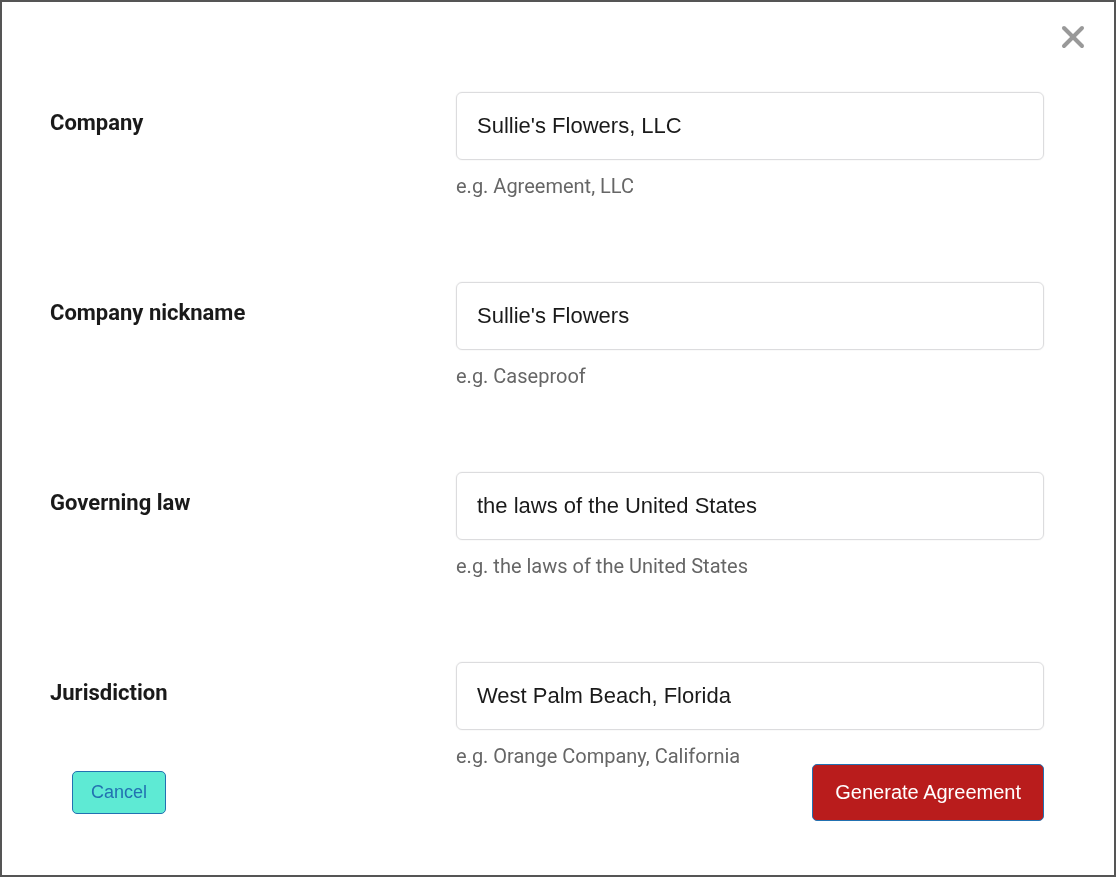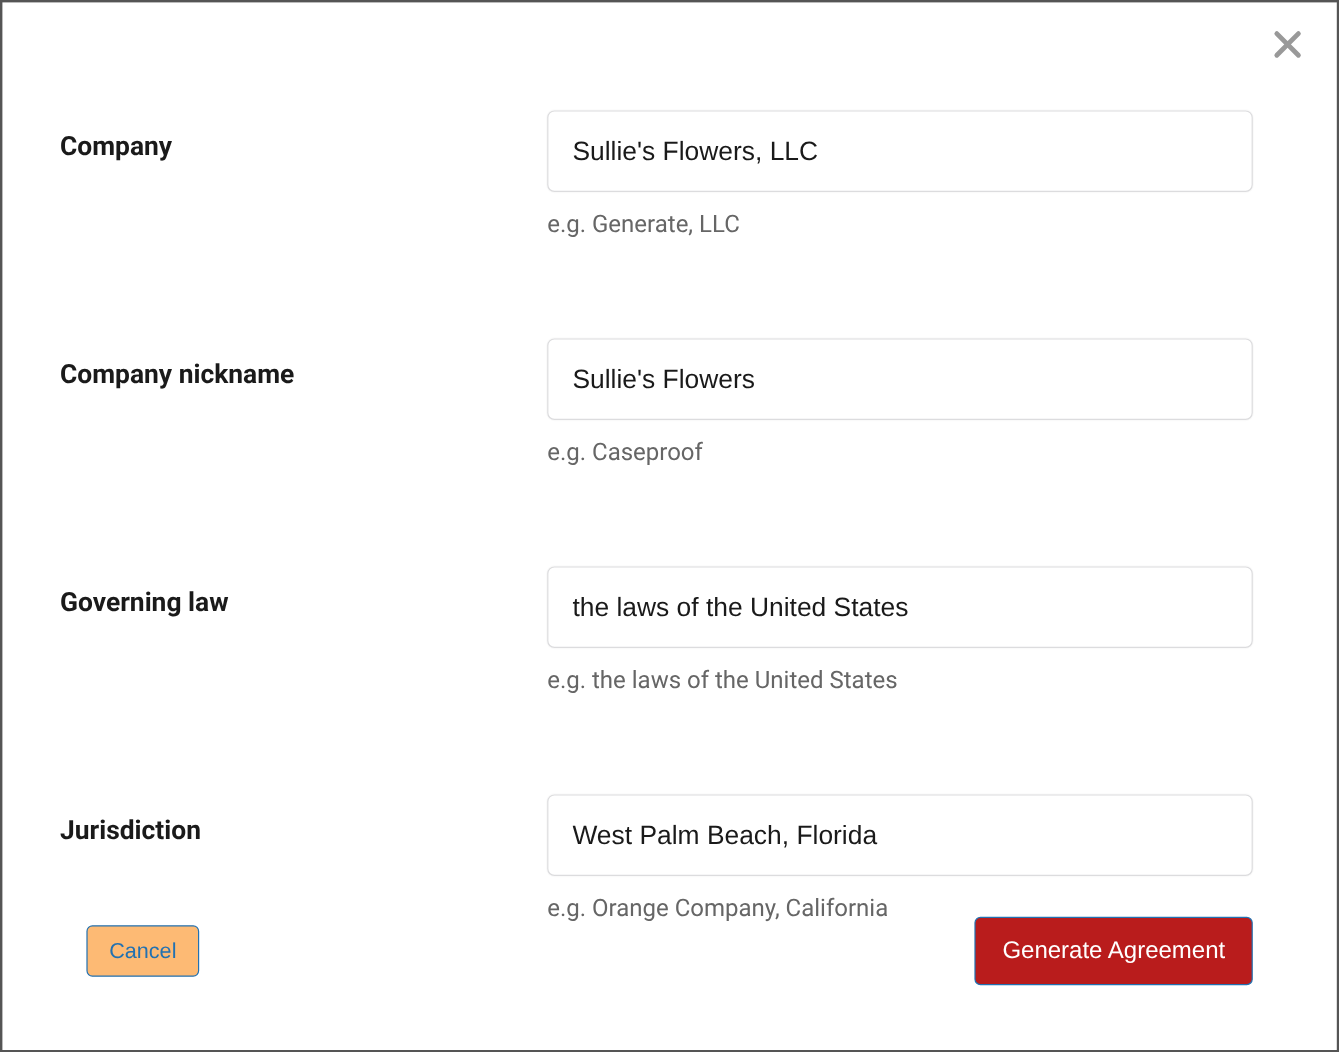--- a/index.html
+++ b/index.html
@@ -71,21 +71,21 @@
       left: 70px;
       right: 70px;
       bottom: 54px;
       display: flex;
       justify-content: space-between;
       align-items: center;
     }
     .btn-cancel {
       border: 1.5px solid #2271b1;
       color: #2271b1;
-      background: #fdba74;
+      background: #5eead4;
       border-radius: 5px;
       padding: 10px 18px;
       font-size: 18px;
       cursor: pointer;
     }
     .btn-primary {
       border: 1.5px solid #2271b1;
       background: #b91c1c;
       color: #fff;
       border-radius: 5px;
@@ -105,21 +105,21 @@
       <line x1="22" y1="4" x2="4" y2="22" stroke="#999" stroke-width="4" stroke-linecap="round"></line>
     </svg>
   </div>
 
   <div class="form-rows">
 
     <div class="form-row">
       <div class="form-label">Company</div>
       <div class="field-wrap">
         <input type="text" class="field-input" value="Sullie's Flowers, LLC" style="">
-        <div class="field-hint">e.g. Generate, LLC</div>
+        <div class="field-hint">e.g. Agreement, LLC</div>
       </div>
     </div>
 
     <div class="form-row">
       <div class="form-label">Company nickname</div>
       <div class="field-wrap">
         <input type="text" class="field-input" value="Sullie's Flowers" style="">
         <div class="field-hint">e.g. Caseproof</div>
       </div>
     </div>

